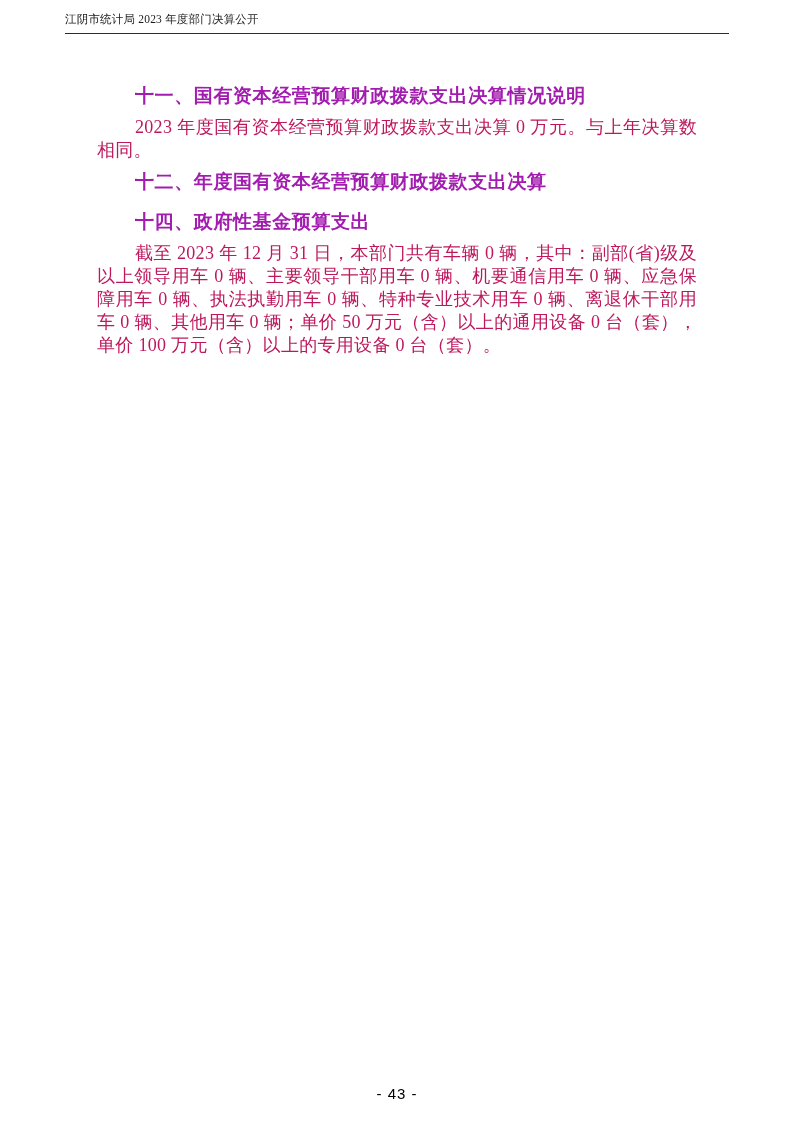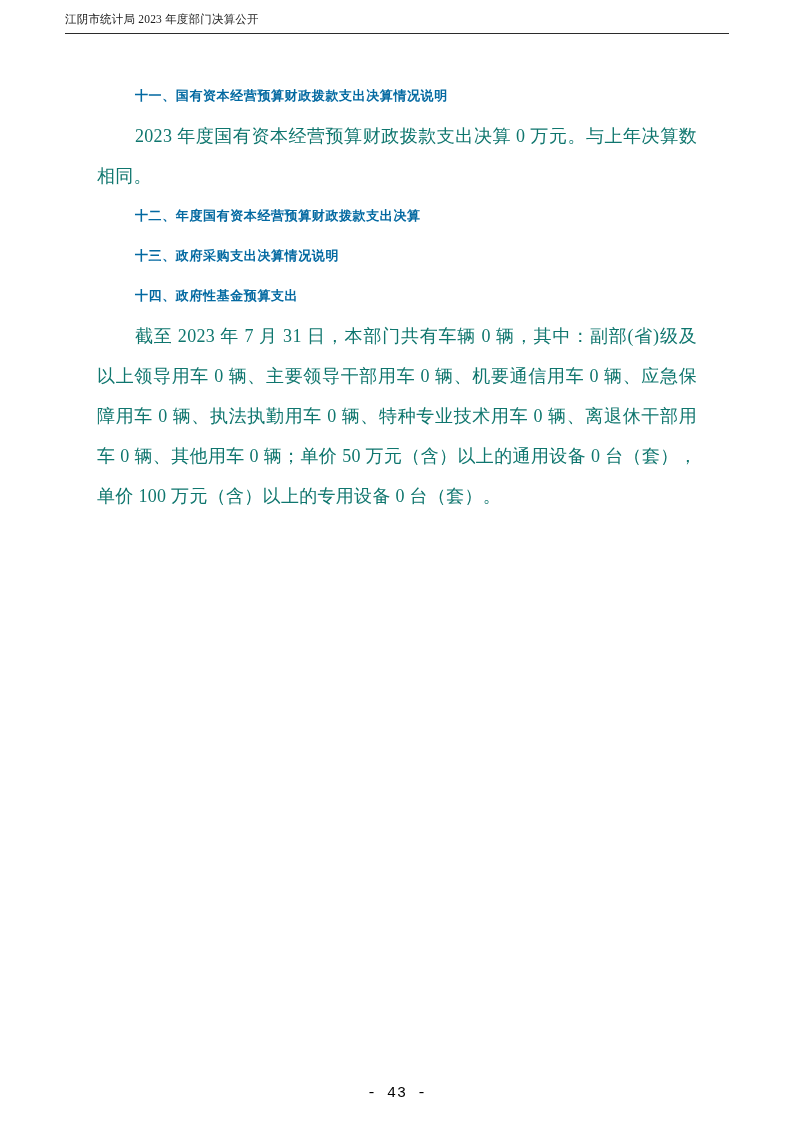--- a/index.html
+++ b/index.html
@@ -40,48 +40,48 @@
     position: absolute;
     top: 76px;
     left: 97px;
     width: 600px;
   }
   h2.section-heading {
     margin: 0;
     padding: 0;
     font-family: "Liberation Serif", "DejaVu Serif", serif;
     font-weight: bold;
-    font-size: 13px;
+    font-size: 19px;
     line-height: 40px;
     text-indent: 38px;
     letter-spacing: 0.6px;
-    color: #0369a1;
+    color: #a21caf;
   }
   p.body-text {
     margin: 0;
     padding: 0;
     font-family: "Liberation Serif", "DejaVu Serif", serif;
     font-size: 18px;
-    line-height: 40px;
+    line-height: 23px;
     text-align: justify;
     text-align-last: left;
     text-indent: 38px;
     letter-spacing: 0.3px;
-    color: #0f766e;
+    color: #be185d;
   }
   .block {
     margin-bottom: 0;
   }
   .page-number {
     position: absolute;
     left: 0;
     right: 0;
     top: 1085px;
     text-align: center;
-    font-family: Liberation Mono, monospace;
+    font-family: Liberation Sans, sans-serif;
     font-size: 15px;
     color: #000000;
     letter-spacing: 1px;
   }
 </style>
 </head>
 <body>
 
 <div class="page">
 
@@ -92,25 +92,24 @@
     <div class="block">
       <h2 class="section-heading">十一、国有资本经营预算财政拨款支出决算情况说明</h2>
       <p class="body-text">2023 年度国有资本经营预算财政拨款支出决算 0 万元。与上年决算数相同。</p>
     </div>
 
     <div class="block">
       <h2 class="section-heading">十二、年度国有资本经营预算财政拨款支出决算</h2>
     </div>
 
     <div class="block">
-      <h2 class="section-heading">十三、政府采购支出决算情况说明</h2>
     </div>
 
     <div class="block">
       <h2 class="section-heading">十四、政府性基金预算支出</h2>
-      <p class="body-text">截至 2023 年 7 月 31 日，本部门共有车辆 0 辆，其中：副部(省)级及以上领导用车 0 辆、主要领导干部用车 0 辆、机要通信用车 0 辆、应急保障用车 0 辆、执法执勤用车 0 辆、特种专业技术用车 0 辆、离退休干部用车 0 辆、其他用车 0 辆；单价 50 万元（含）以上的通用设备 0 台（套），单价 100 万元（含）以上的专用设备 0 台（套）。</p>
+      <p class="body-text">截至 2023 年 12 月 31 日，本部门共有车辆 0 辆，其中：副部(省)级及以上领导用车 0 辆、主要领导干部用车 0 辆、机要通信用车 0 辆、应急保障用车 0 辆、执法执勤用车 0 辆、特种专业技术用车 0 辆、离退休干部用车 0 辆、其他用车 0 辆；单价 50 万元（含）以上的通用设备 0 台（套），单价 100 万元（含）以上的专用设备 0 台（套）。</p>
     </div>
 
   </div>
 
   <div class="page-number">- 43 -</div>
 
 </div>
 
 </body></html>

